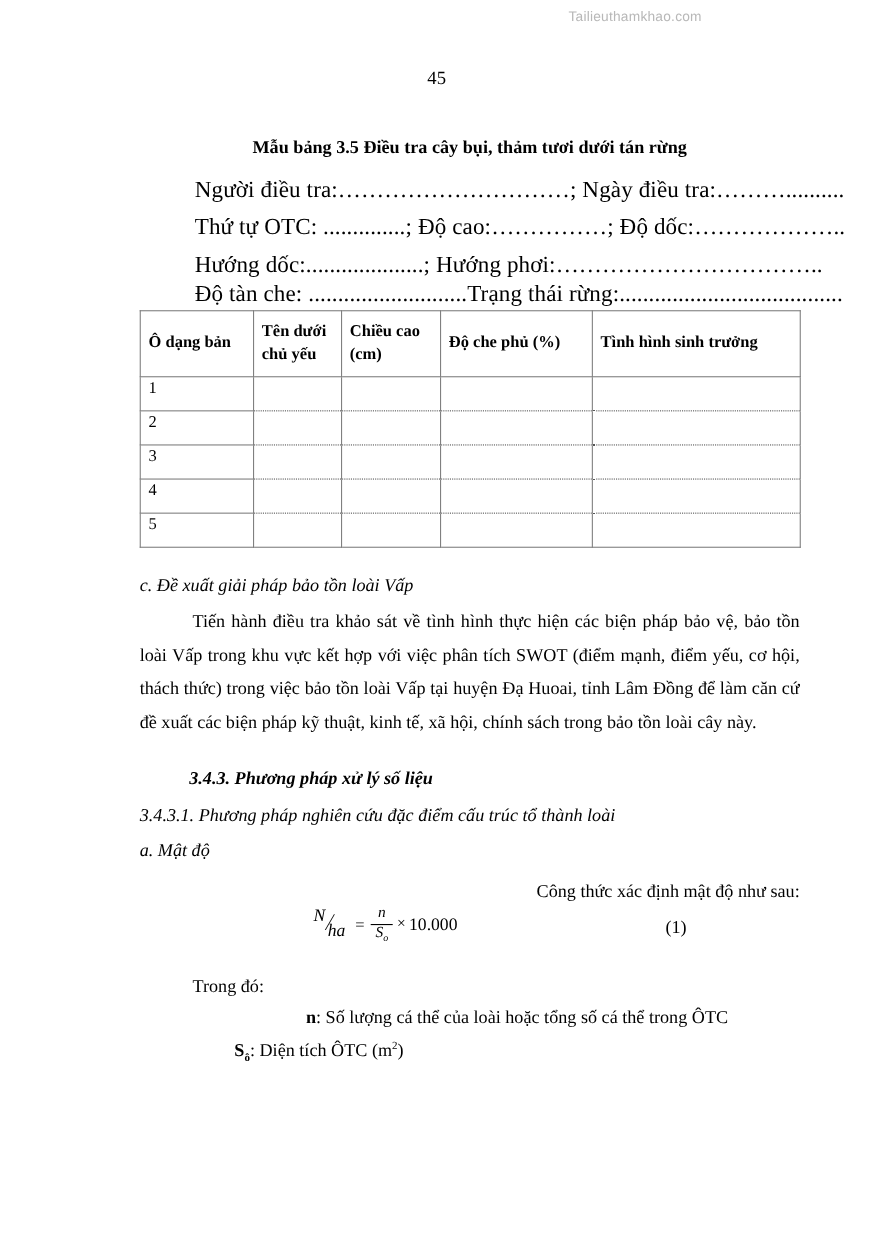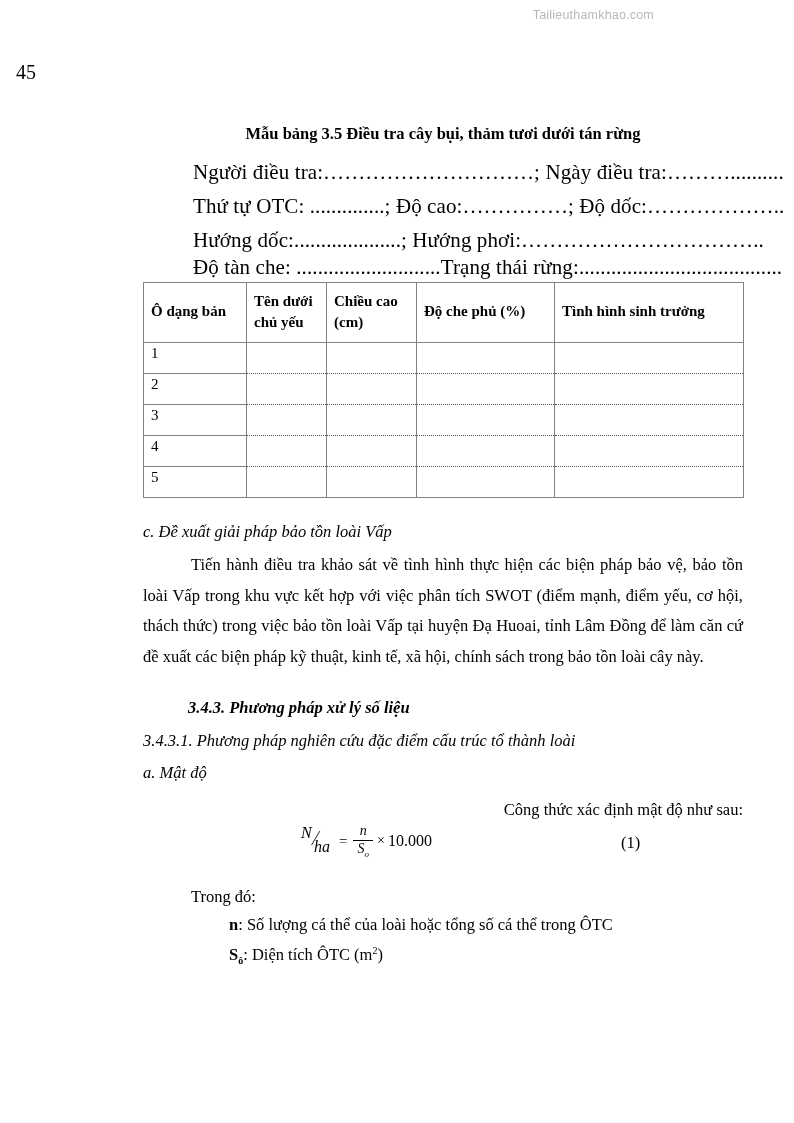--- a/index.html
+++ b/index.html
@@ -11,21 +11,21 @@
     width: 794px;
     height: 1123px;
     position: relative;
     font-family: "Liberation Serif", "DejaVu Serif", serif;
     color: #000000;
     overflow: hidden;
   }
 
   .page {
     position: absolute;
-    left: 16px; top: 0;
+    left: 0; top: 0;
     width: 660px;
     height: 1123px;
     background: #ffffff;
   }
 
   
   .watermark {
     position: absolute;
     right: 22px;
     top: 8px;
@@ -35,22 +35,22 @@
     letter-spacing: 0.2px;
     white-space: nowrap;
   }
 
   
   .page-number {
     position: absolute;
     left: 0;
     top: 61px;
     width: 794px;
-    text-align: left;
-    font-size: 20px;
+    text-align: center;
+    font-size: 17px;
   }
 
   
   .content {
     position: absolute;
     left: 127px;
     top: 0;
     width: 600px;
   }
 
@@ -341,21 +341,21 @@
       <span class="times">×</span>
       <span class="tenk">10.000</span>
     </div>
     <div class="eqnum">(1)</div>
   </div>
 
   <div class="blk" style="top:882px;">
     <div class="plain indent-1">Trong đó:</div>
   </div>
 
-  <div class="blk" style="top:910px;">
+  <div class="blk" style="top:910px;text-align:center;">
     <div class="plain indent-2">
       <span class="bold-inline">n</span><span>: Số lượng cá thể của loài hoặc tổng số cá thể trong ÔTC</span>
     </div>
   </div>
 
   <div class="blk" style="top:940px;">
     <div class="plain indent-2">
       <span class="bold-inline"><span>S</span><sub class="sm">ô</sub></span><span>: Diện tích ÔTC (m</span><sup class="sm">2</sup><span>)</span>
     </div>
   </div>

